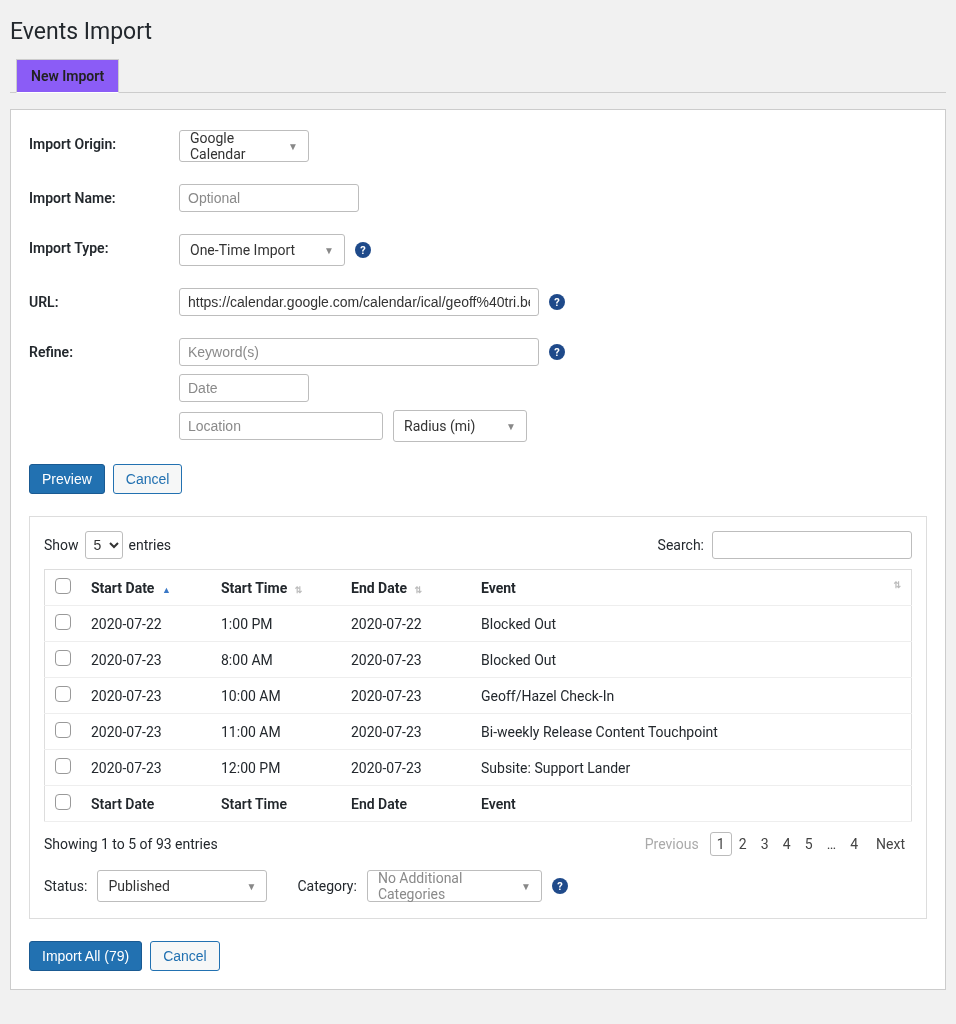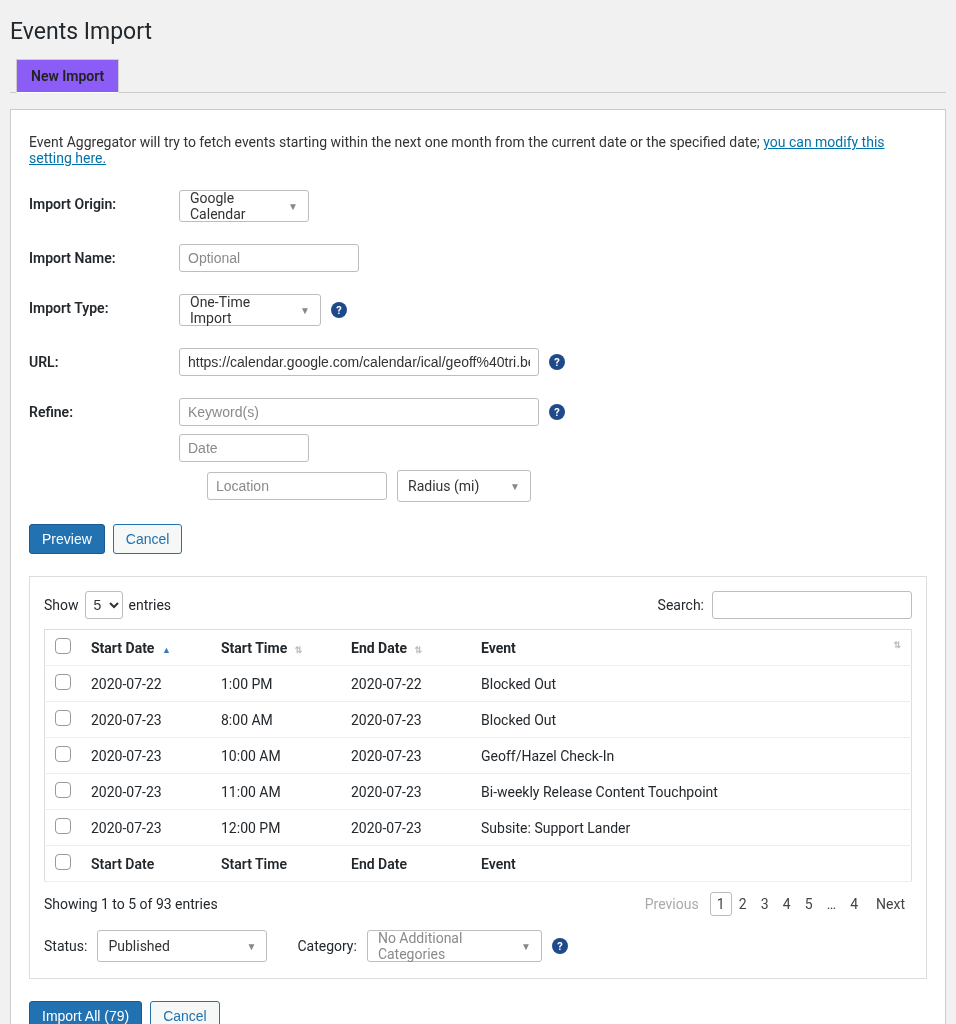--- a/index.html
+++ b/index.html
@@ -251,24 +251,20 @@
 <body>
 
 <h1>Events Import</h1>
 
 <div class="tabs-wrapper">
   <div class="tab">New Import</div>
 </div>
 
 <div class="content-card">
 
-  <p class="info-line">
-    <span>Event Aggregator will try to fetch events starting within the next one month from the current date or the specified date; </span>
-    <span class="link">you can modify this setting here.</span>
-  </p>
 
   <div class="form-row">
     <div class="form-label">Import Origin:</div>
     <div class="form-controls">
       <div class="select-like" style="width:130px;">
         <span>Google Calendar</span>
         <span class="caret">▼</span>
       </div>
     </div>
   </div>
@@ -276,21 +272,21 @@
   <div class="form-row">
     <div class="form-label">Import Name:</div>
     <div class="form-controls">
       <input type="text" style="width: 180px;" placeholder="Optional">
     </div>
   </div>
 
   <div class="form-row">
     <div class="form-label">Import Type:</div>
     <div class="controls-inline">
-      <div class="select-like" style="width:142px;gap:16px;">
+      <div class="select-like" style="width:166px;gap:16px;">
         <span>One-Time Import</span>
         <span class="caret">▼</span>
       </div>
       <span class="help-dot">?</span>
     </div>
   </div>
 
   <div class="form-row">
     <div class="form-label">URL:</div>
     <div class="controls-inline">
@@ -301,21 +297,21 @@
 
   <div class="form-row">
     <div class="form-label">Refine:</div>
     <div class="form-controls">
       <div class="controls-inline">
         <input type="text" style="width: 360px;" placeholder="Keyword(s)">
         <span class="help-dot">?</span>
       </div>
       <input type="text" style="width: 130px;" placeholder="Date">
       <div class="controls-inline">
-        <input type="text" style="width: 180px; margin-left: 28px;" placeholder="Location">
+        <input type="text" style="width: 204px;" placeholder="Location">
         <div class="select-like" style="width:134px;">
           <span>Radius (mi)</span>
           <span class="caret">▼</span>
         </div>
       </div>
     </div>
   </div>
 
   <div class="btn-row">
     <button class="btn-primary">Preview</button>

